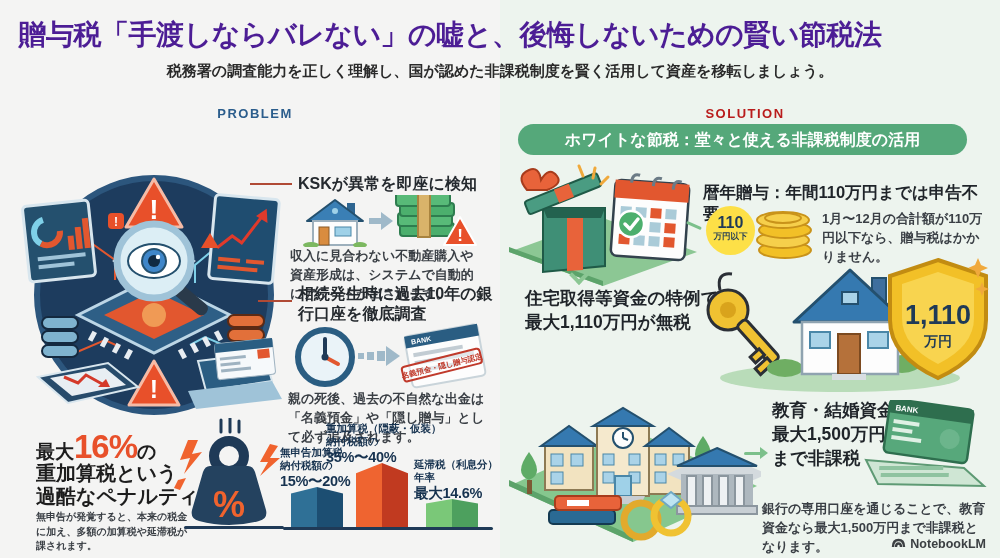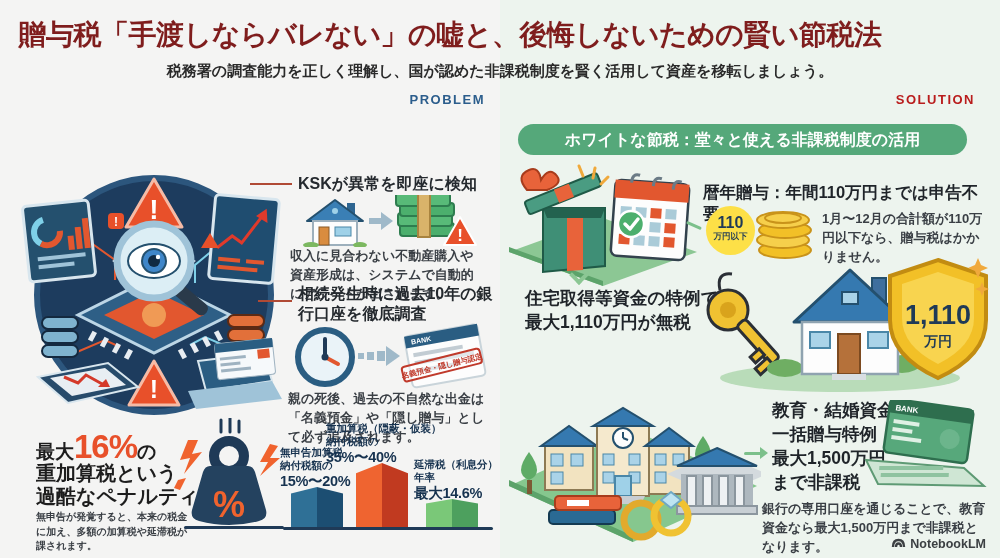--- a/index.html
+++ b/index.html
@@ -1,23 +1,23 @@
 <!DOCTYPE html>
 <html><head>
 <meta charset="utf-8">
 <style>
   * { margin:0; padding:0; box-sizing:border-box; }
   html,body { width:1000px; height:558px; }
   body { font-family:"Liberation Sans","DejaVu Sans",sans-serif; }
   #canvas { position:relative; width:1000px; height:558px; overflow:hidden; background:#f4f4f3; }
   .abs { position:absolute; }
   .bg-right { left:500px; top:0; width:500px; height:558px; background:#edf4ee; }
-  .title { left:0; top:16px; width:900px; text-align:center; font-size:28px; font-weight:800; color:#7f1d1d; letter-spacing:-0.5px; }
+  .title { left:0; top:16px; width:900px; text-align:center; font-size:28px; font-weight:800; color:#4c1d95; letter-spacing:-0.5px; }
   .subtitle { left:0; top:62px; width:1000px; text-align:center; font-size:15px; font-weight:700; color:#2a2a2a; }
-  .col-label { top:92px; width:460px; text-align:right; font-size:13px; font-weight:800; letter-spacing:1.5px; }
+  .col-label { top:106px; width:460px; text-align:center; font-size:13px; font-weight:800; letter-spacing:1.5px; }
   .col-label.p { left:25px; color:#2b5d8c; }
   .col-label.s { left:515px; color:#b91c1c; }
   .banner { top:124px; height:31px; border-radius:17px; color:#fff; font-size:16px; font-weight:800; text-align:center; line-height:31px; }
   .banner.navy { left:35px; width:450px; background:#1e4565; }
   .banner.green { left:518px; width:449px; background:#55a87a; }
   .connector { height:2px; background:#b04a35; }
   .h-left { font-size:16px; font-weight:800; color:#24292e; line-height:1.25; }
   .cap { font-size:13px; font-weight:600; color:#3a3f45; line-height:1.45; }
   .penalty-line1 { font-size:19px; font-weight:800; color:#1d1d1d; }
   .penalty-line1 .pct { font-size:33px; color:#e8502a; letter-spacing:-1px; }
@@ -443,21 +443,20 @@
     </g>
     <g>
       <circle cx="136" cy="132" r="17" fill="none" stroke="#e2aa2c" stroke-width="7"></circle>
       <circle cx="166" cy="128" r="17" fill="none" stroke="#f0c232" stroke-width="7"></circle>
       <polygon points="166,104 176,112 166,120 156,112" fill="#bfe4f2" stroke="#6fa8c4" stroke-width="2"></polygon>
     </g>
   </svg>
 
   <div class="abs h-right big" style="left:772px;top:398px;width:170px">
     <div>教育・結婚資金の</div>
-    <div>一括贈与特例</div>
     <div>最大1,500万円</div>
     <div>まで非課税</div>
   </div>
   <div class="abs green-line" style="left:744px;top:452px;width:18px"></div>
   <div class="abs" style="left:760px;top:447px;width:0;height:0;border-left:8px solid #7cc08b;border-top:6px solid transparent;border-bottom:6px solid transparent"></div>
   <svg class="abs" style="left:858px;top:400px" width="134" height="92" viewBox="0 0 134 92">
     <g transform="rotate(8 70 35)">
       <rect x="28" y="4" width="84" height="54" rx="5" fill="#57a87b" stroke="#2e6e4e" stroke-width="2.5"></rect>
       <rect x="28" y="4" width="84" height="14" fill="#2e6e4e"></rect>
       <text x="34" y="15" font-size="8" font-weight="bold" fill="#fff">BANK</text>

